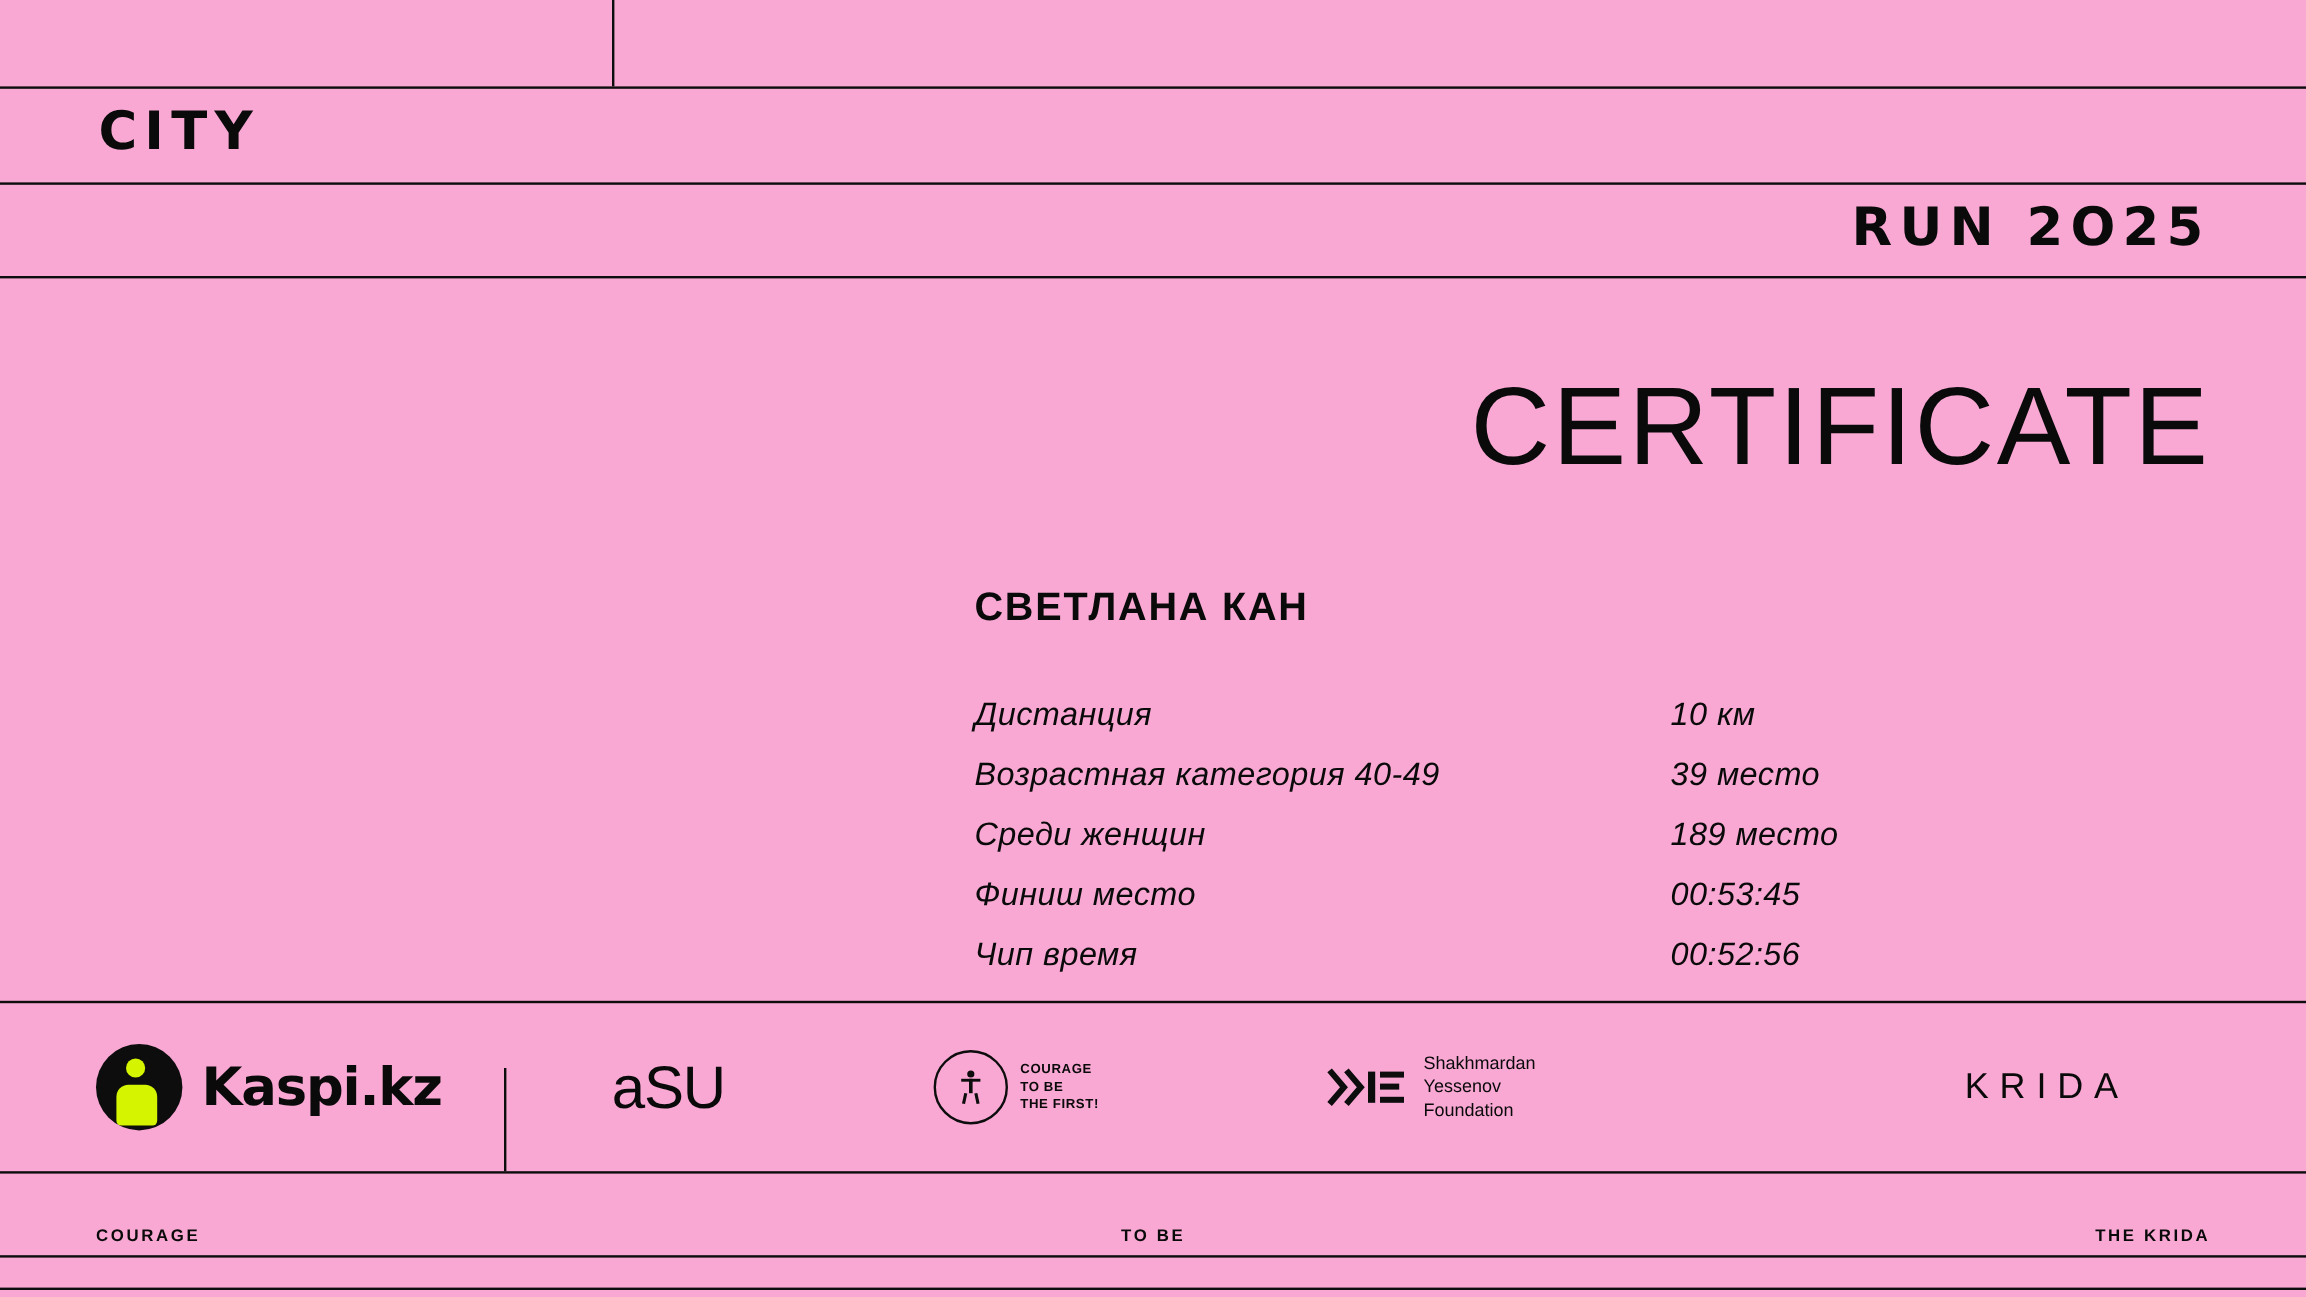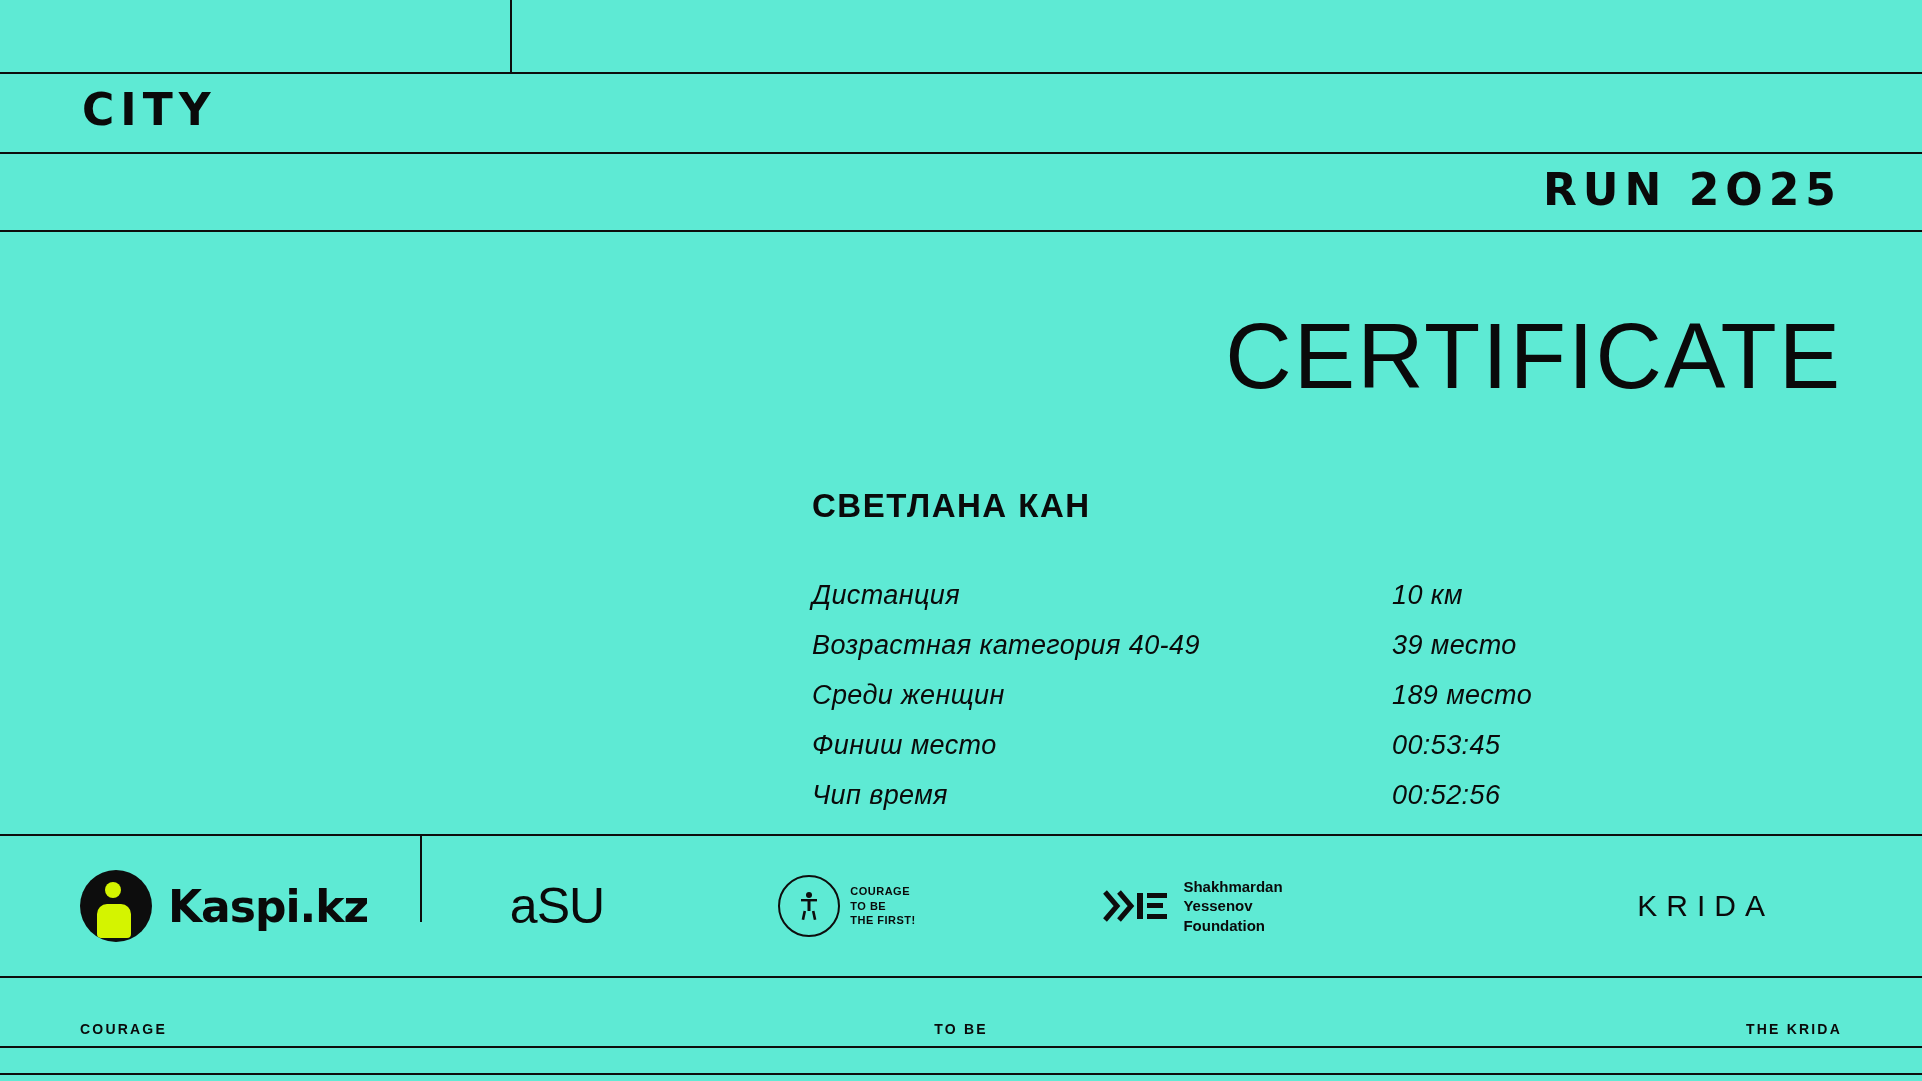--- a/index.html
+++ b/index.html
@@ -11,21 +11,21 @@
   body {
     background: #d4f400;
     font-family: "Liberation Sans", sans-serif;
     color: #0a0a0a;
     position: relative;
   }
   .cert {
     position: relative;
     width: 1922px;
     height: 1081px;
-    background: #5eead4;
+    background: #f9a8d4;
   }
 
   
   .rule {
     position: absolute;
     left: 0;
     width: 1922px;
     height: 2px;
     background: #0d0d0d;
   }
@@ -120,21 +120,21 @@
   }
 
   
   .sponsors {
     position: absolute;
     left: 0;
     top: 836px;
     width: 1856px;
     height: 140px;
     display: flex;
-    align-items: flex-start;
+    align-items: flex-end;
     border-radius: 13px;
   }
   .sponsor {
     display: flex;
     align-items: center;
     justify-content: center;
     height: 140px;
   }
   .sp-kaspi { width: 420px; padding-left: 80px; justify-content: flex-start; }
   .sp-divider {
@@ -186,21 +186,21 @@
     border: 2px solid #0d0d0d; position: relative; flex: none;
   }
   .ctbf-badge .fig {
     position: absolute; left: 50%; top: 50%;
     transform: translate(-50%,-50%);
     width: 20px; height: 30px;
   }
   .ctbf-lines { font-size: 11px; line-height: 1.35; font-weight: 700; letter-spacing: 0.5px; font-family: "Liberation Sans", sans-serif; }
 
   .yess { display: flex; align-items: center; gap: 12px; }
-  .yess-lines { font-size: 15px; line-height: 1.3; font-weight: 700; font-family: "Liberation Sans", sans-serif; }
+  .yess-lines { font-size: 15px; line-height: 1.3; font-weight: 400; font-family: "Liberation Sans", sans-serif; }
 
   .krida {
     font-size: 30px; letter-spacing: 9px; font-weight: 400;
     font-family: "Liberation Sans", sans-serif;
   }
 
   
   .footer {
     position: absolute;
     left: 0; top: 1012px;

